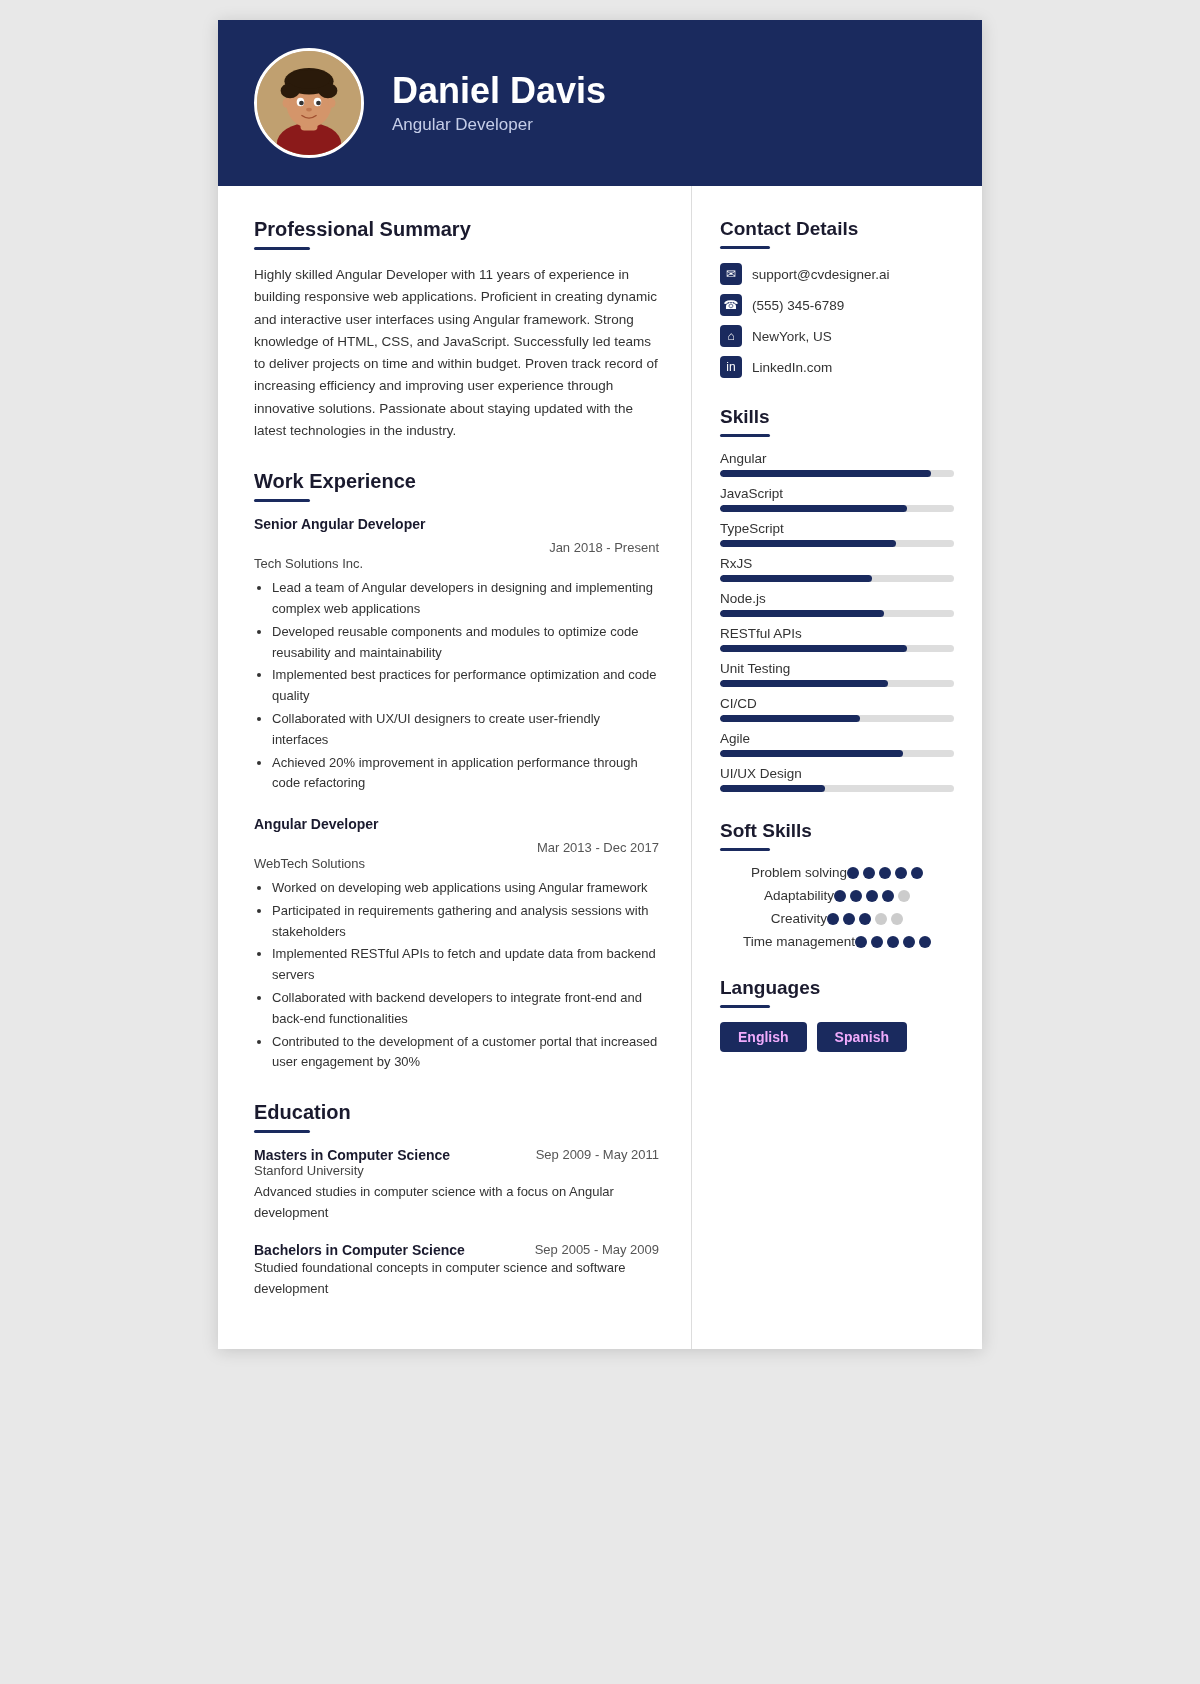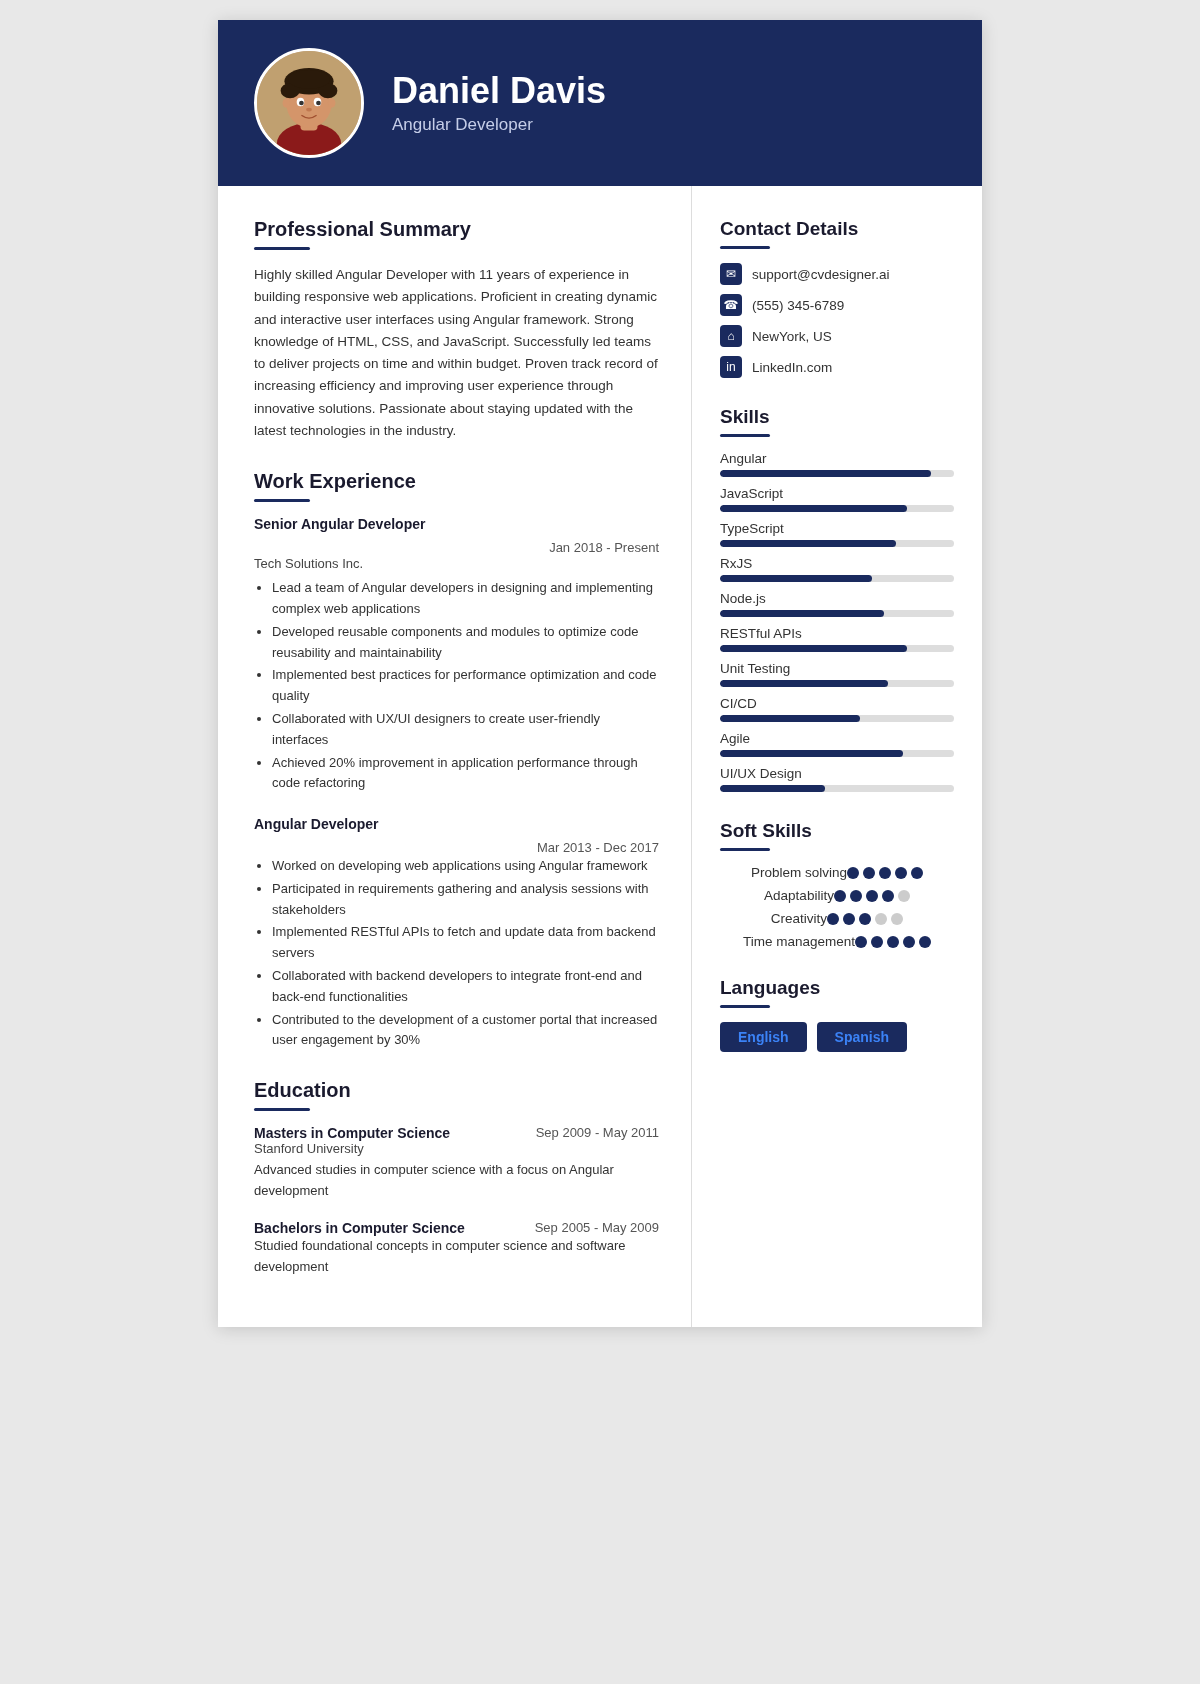--- a/index.html
+++ b/index.html
@@ -175,21 +175,21 @@
       height: 12px;
       border-radius: 50%;
     }
     .dot-filled { background: #1a2a5e; }
     .dot-empty { background: #ccc; }
 
     
     .lang-tags { display: flex; gap: 10px; flex-wrap: wrap; }
     .lang-tag {
       background: #1a2a5e;
-      color: #3b82f6;
+      color: #f0abfc;
       font-size: 14px;
       font-weight: 600;
       padding: 7px 18px;
       border-radius: 4px;
     }
   </style>
 </head>
 <body>
 
 <div class="resume">
@@ -256,20 +256,21 @@
                 <li>Implemented best practices for performance optimization and code quality</li>
                 <li>Collaborated with UX/UI designers to create user-friendly interfaces</li>
                 <li>Achieved 20% improvement in application performance through code refactoring</li>
     </ul>
   </div>
             <div class="job">
     <div class="job-header">
       <span class="job-title">Angular Developer</span>
       <span class="job-dates">Mar 2013 - Dec 2017</span>
     </div>
+    <div class="job-company">WebTech Solutions</div>
     <ul class="job-bullets">
       <li>Worked on developing web applications using Angular framework</li>
                 <li>Participated in requirements gathering and analysis sessions with stakeholders</li>
                 <li>Implemented RESTful APIs to fetch and update data from backend servers</li>
                 <li>Collaborated with backend developers to integrate front-end and back-end functionalities</li>
                 <li>Contributed to the development of a customer portal that increased user engagement by 30%</li>
     </ul>
   </div>
           </div>
       </div>

